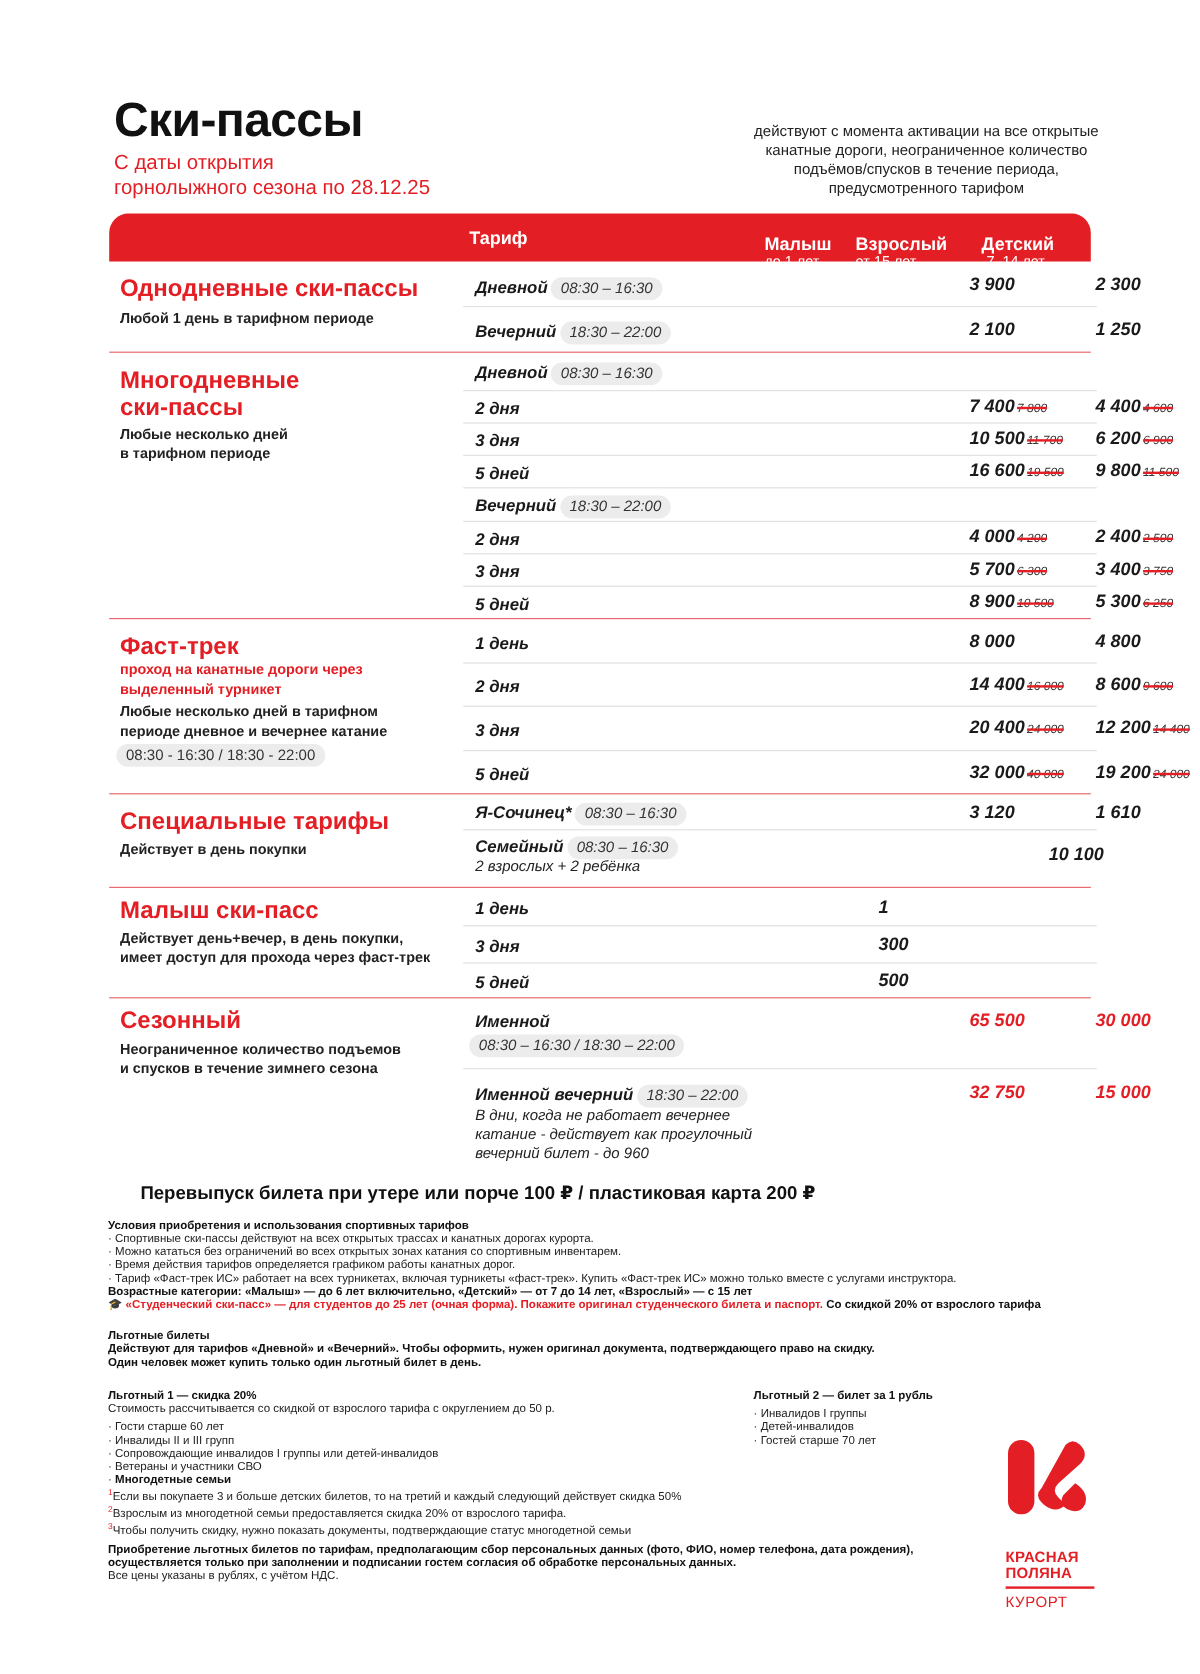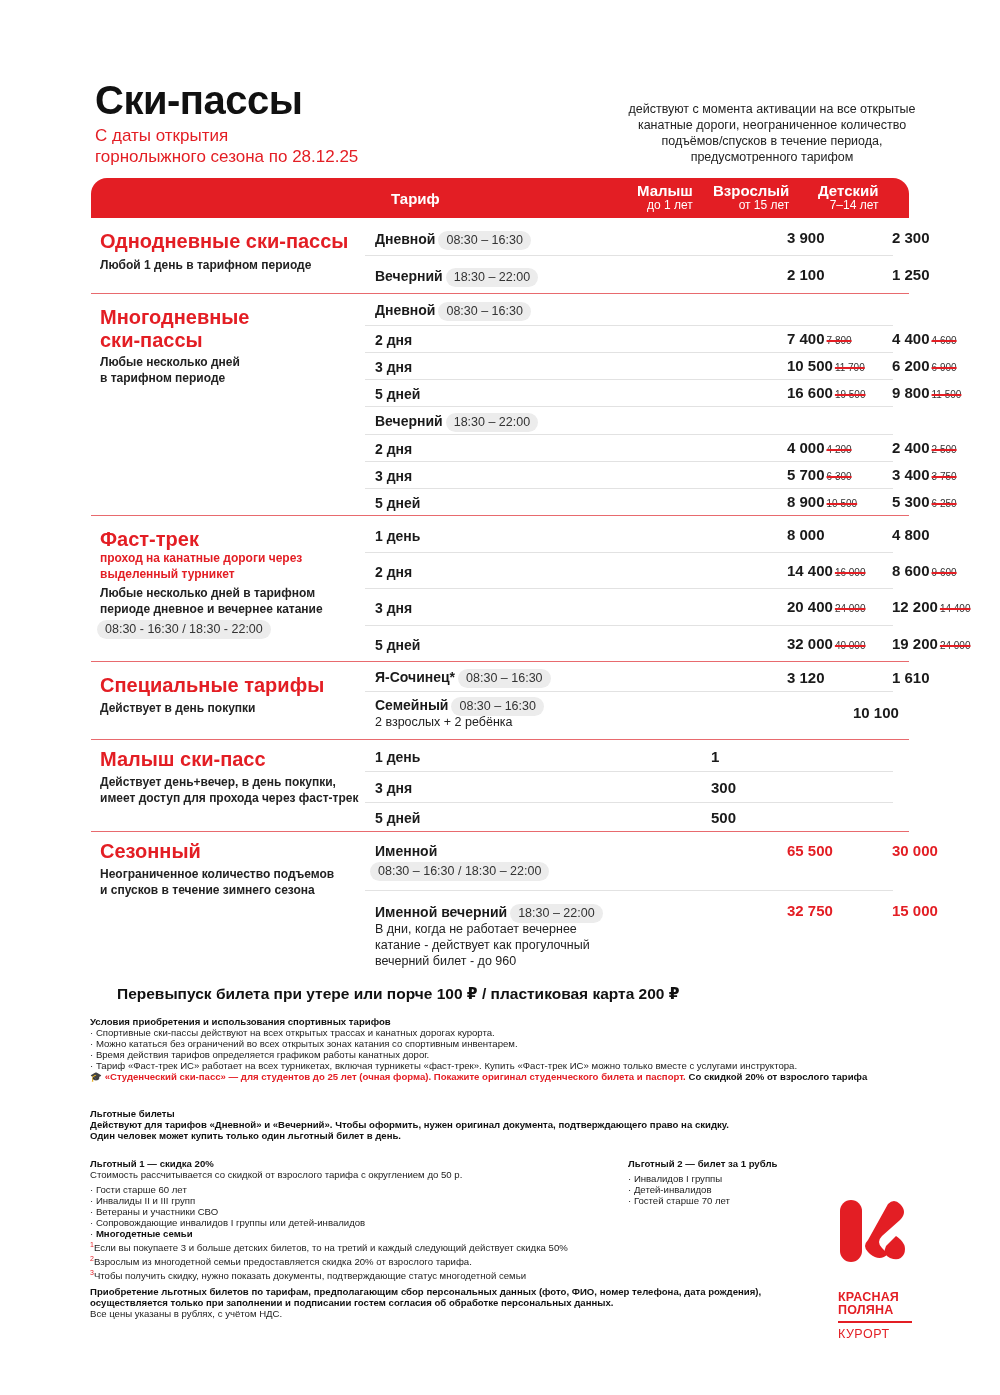--- a/index.html
+++ b/index.html
@@ -6,32 +6,32 @@
   html, body { width: 1000px; height: 1395px; background: #ffffff; }
   body { font-family: "Liberation Sans", "DejaVu Sans", sans-serif; color: #1a1a1a; position: relative; overflow: hidden; }
   .red { color: #e31e24; }
 
   .title { position: absolute; left: 95px; top: 78px; font-size: 40px; font-weight: bold; letter-spacing: -0.5px; color: #111; }
   .subtitle { position: absolute; left: 95px; top: 125px; font-size: 17px; line-height: 21px; color: #e31e24; }
   .note-top { position: absolute; left: 627px; top: 101px; width: 290px; font-size: 12.5px; line-height: 16px; color: #222; text-align: center; }
 
   .thead { position: absolute; left: 91px; top: 178px; width: 818px; height: 40px; background: #e31e24; border-radius: 16px 16px 0 0; color: #ffffff; }
   .thead .th-tarif { position: absolute; left: 300px; top: 12px; font-size: 15px; font-weight: bold; }
-  .thead .th { position: absolute; top: 5px; line-height: 15px; text-align: right; }
+  .thead .th { position: absolute; top: 18px; line-height: 15px; }
   .thead .th b { display: block; font-size: 15px; }
   .thead .th span { display: block; font-size: 12px; }
 
   .section { position: absolute; left: 91px; width: 818px; border-bottom: 1.5px solid #e86a6e; }
   .sec-title { position: absolute; left: 9px; font-size: 20px; font-weight: bold; color: #e31e24; line-height: 23px; }
   .sec-desc { position: absolute; left: 9px; font-size: 12px; font-weight: bold; line-height: 16px; color: #222; }
   .sec-desc.red { color: #e31e24; }
   .pill { display: inline-block; background: #ececec; border-radius: 10px; padding: 1px 8px; font-size: 12.5px; font-weight: normal; color: #333; margin-left: 3px; line-height: 17px; }
   .pill.left { position: absolute; left: 6px; margin-left: 0; }
 
-  .row { position: absolute; left: 274px; width: 528px; border-bottom: 1px solid #e2e2e2; }
+  .row { position: absolute; left: 295px; width: 528px; border-bottom: 1px solid #e2e2e2; font-style: italic; }
   .row.last { border-bottom: none; }
   .row .lbl { position: absolute; left: 10px; font-size: 14px; font-weight: bold; color: #1a1a1a; white-space: nowrap; }
   .row .sub { position: absolute; left: 10px; font-size: 12.5px; line-height: 16px; color: #222; }
   .val { position: absolute; font-size: 15px; font-weight: bold; white-space: nowrap; color: #1a1a1a; }
   .val s { font-size: 10px; font-weight: normal; color: #333; text-decoration-color: #e31e24; text-decoration-thickness: 1.5px; margin-left: 2px; }
   .val.redv { color: #e31e24; }
   .c-baby { left: 347px; }
   .c-adult { left: 422px; }
   .c-child { left: 527px; }
 
@@ -234,37 +234,38 @@
 <div class="reissue">Перевыпуск билета при утере или порче 100 ₽ / пластиковая карта 200 ₽</div>
 
 <div class="fine" style="top:1016px;width:830px">
   <b>Условия приобретения и использования спортивных тарифов</b>
   <ul>
     <li>Спортивные ски-пассы действуют на всех открытых трассах и канатных дорогах курорта.</li>
     <li>Можно кататься без ограничений во всех открытых зонах катания со спортивным инвентарем.</li>
     <li>Время действия тарифов определяется графиком работы канатных дорог.</li>
     <li>Тариф «Фаст-трек ИС» работает на всех турникетах, включая турникеты «фаст-трек». Купить «Фаст-трек ИС» можно только вместе с услугами инструктора.</li>
   </ul>
+  <b style="display:block">Возрастные категории: «Малыш» — до 6 лет включительно, «Детский» — от 7 до 14 лет, «Взрослый» — с 15 лет</b>
   <div><span class="r">🎓 </span><span class="r">«Студенческий ски-пасс» — для студентов до 25 лет (очная форма). Покажите оригинал студенческого билета и паспорт.</span> <b>Со скидкой 20% от взрослого тарифа</b></div>
 </div>
 
 <div class="fine" style="top:1108px;width:830px">
   <b style="display:block">Льготные билеты</b>
   <b style="display:block">Действуют для тарифов «Дневной» и «Вечерний». Чтобы оформить, нужен оригинал документа, подтверждающего право на скидку.</b>
   <b style="display:block">Один человек может купить только один льготный билет в день.</b>
 </div>
 
 <div class="fine" style="top:1158px;width:540px">
   <b style="display:block">Льготный 1 — скидка 20%</b>
   <div style="margin-bottom:4px">Стоимость рассчитывается со скидкой от взрослого тарифа с округлением до 50 р.</div>
   <ul>
     <li>Гости старше 60 лет</li>
     <li>Инвалиды II и III групп</li>
+    <li>Сопровождающие инвалидов I группы или детей-инвалидов</li>
     <li>Ветераны и участники СВО</li>
-    <li>Сопровождающие инвалидов I группы или детей-инвалидов</li>
     <li><b>Многодетные семьи</b></li>
   </ul>
   <div><sup>1</sup><span>Если вы покупаете 3 и больше детских билетов, то на третий и каждый следующий действует скидка 50%</span></div>
   <div><sup>2</sup><span>Взрослым из многодетной семьи предоставляется скидка 20% от взрослого тарифа.</span></div>
   <div><sup>3</sup><span>Чтобы получить скидку, нужно показать документы, подтверждающие статус многодетной семьи</span></div>
 </div>
 
 <div class="fine" style="top:1158px;left:628px;width:200px">
   <b style="display:block;margin-bottom:4px">Льготный 2 — билет за 1 рубль</b>
   <ul>

